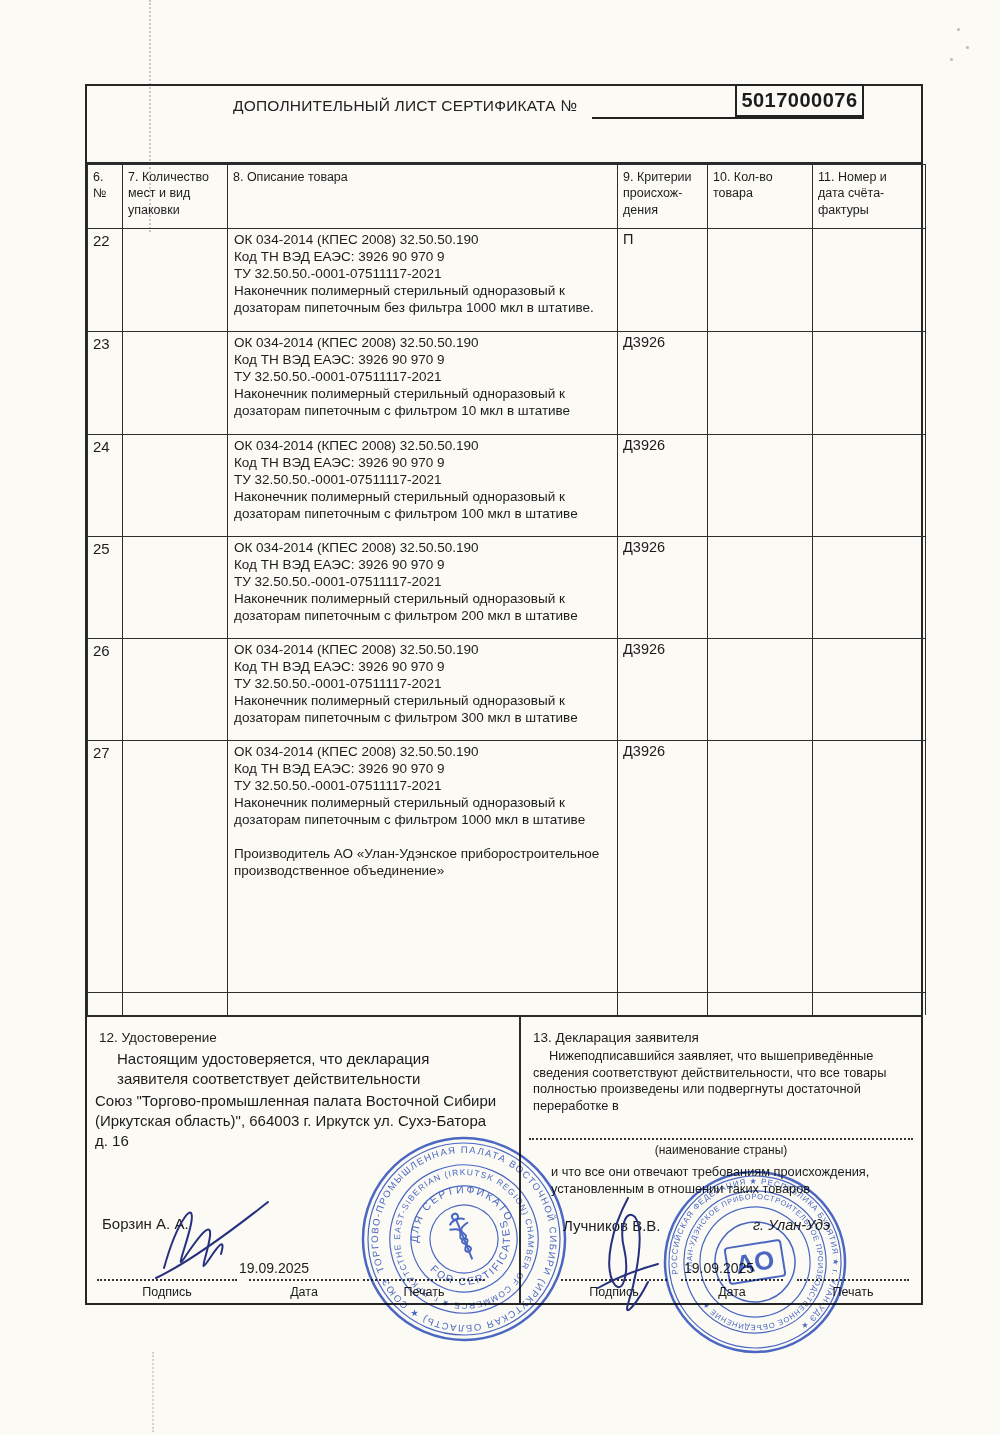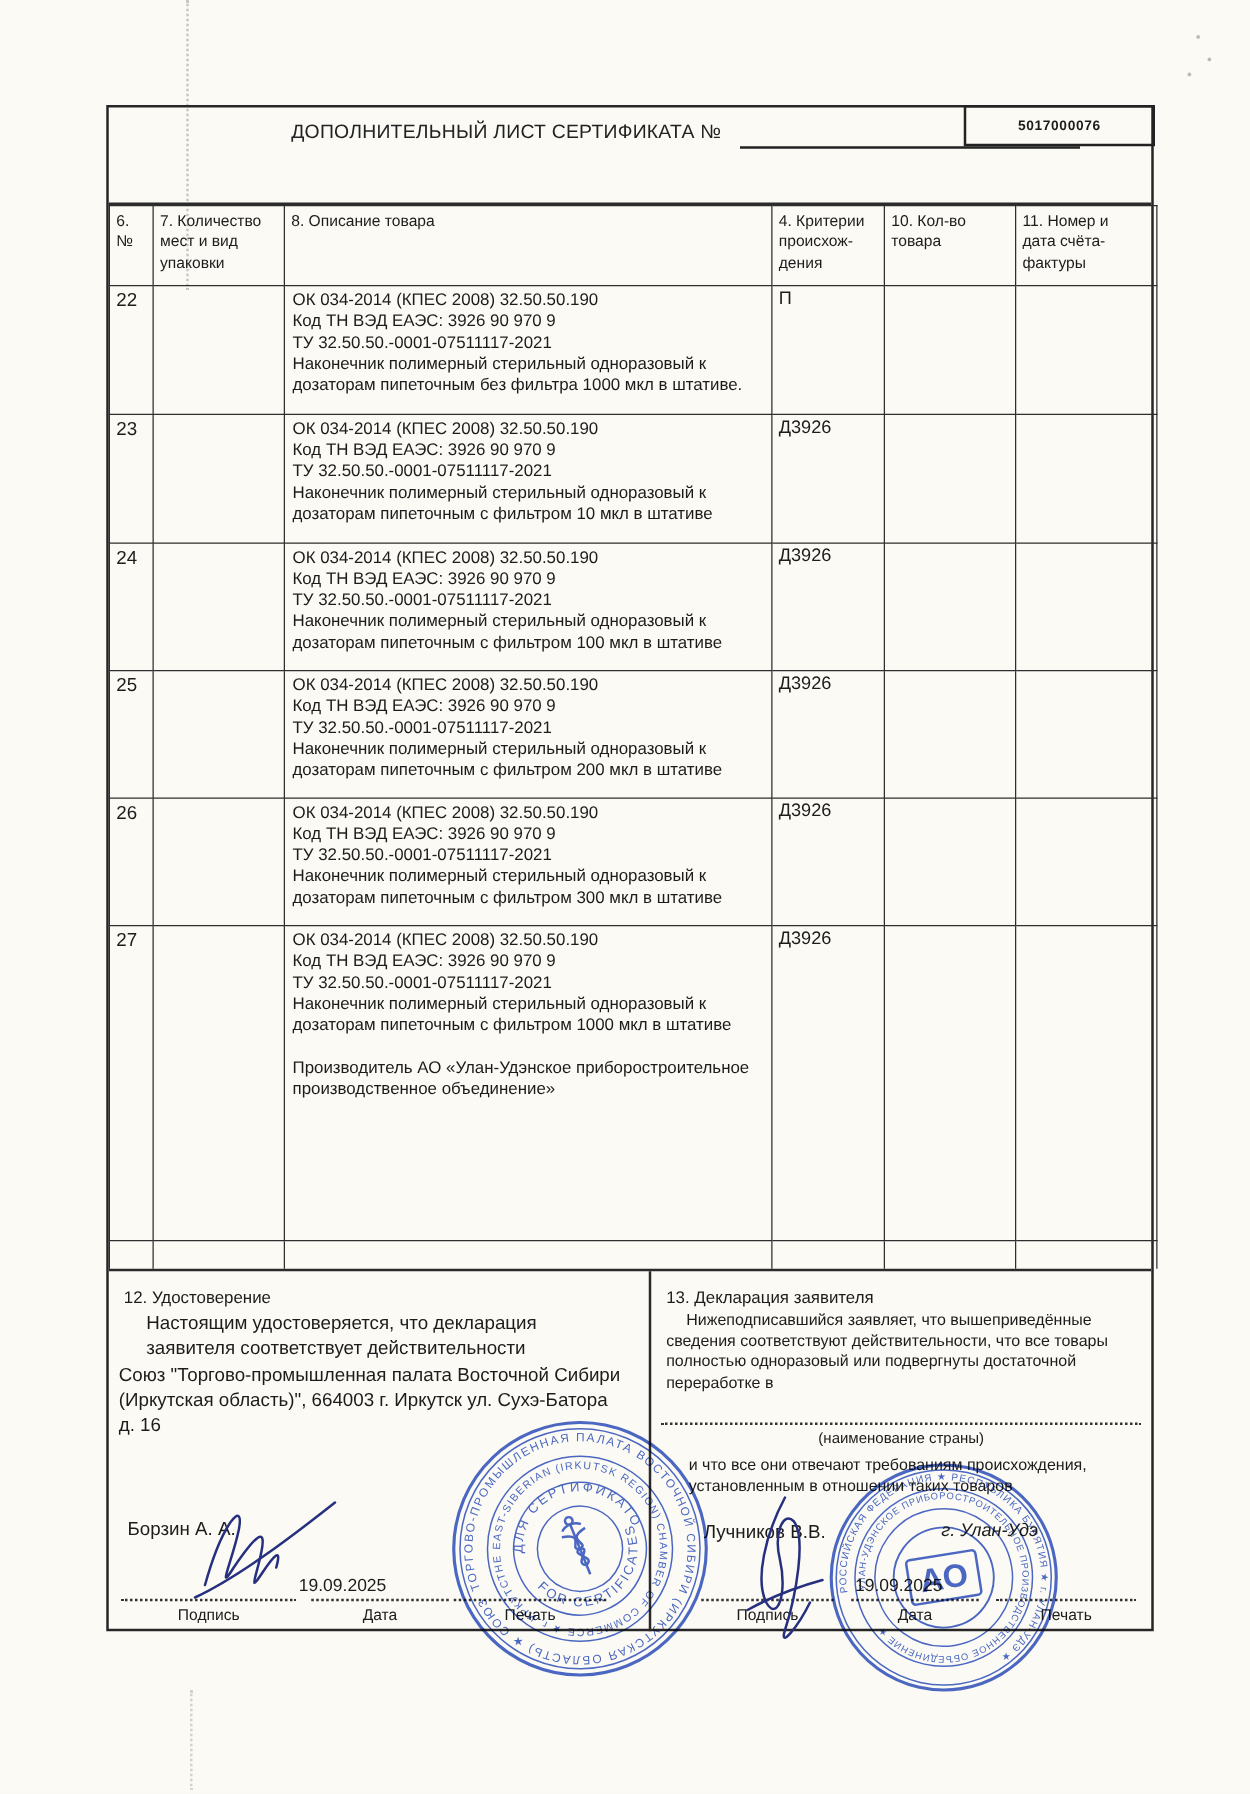--- a/index.html
+++ b/index.html
@@ -13,21 +13,21 @@
   .artifact-v2{position:absolute;left:152px;top:1352px;height:80px;border-left:2px dotted rgba(70,70,70,.22);}
   .artifact-dot{position:absolute;width:3px;height:3px;border-radius:50%;background:rgba(40,40,40,.30);}
 
   
   .frame{position:absolute;left:85px;top:84px;width:838px;height:1221px;border:2px solid #262626;background:transparent;}
 
   
   .doc-header{position:relative;height:78px;border-bottom:2px solid #2a2a2a;padding-left:38px;}
   .titles{position:absolute;left:146px;top:9px;font-size:15.5px;line-height:1.45;letter-spacing:.2px;color:#222;}
   .num-underline{position:absolute;left:505px;top:31px;width:272px;border-top:2px solid #222;}
-  .num-box{position:absolute;left:684px;top:-2px;width:153px;height:33px;border:2px solid #222;display:flex;align-items:center;justify-content:center;font-size:11px;font-weight:bold;letter-spacing:.5px;}
+  .num-box{position:absolute;left:648px;top:-2px;width:129px;height:33px;border:2px solid #222;display:flex;align-items:center;justify-content:center;font-size:20px;font-weight:bold;letter-spacing:.5px;}
 
   
   table.goods{width:838px;height:851px;border-collapse:collapse;table-layout:fixed;}
   table.goods col.c1{width:35px;}  table.goods col.c2{width:105px;}
   table.goods col.c3{width:390px;} table.goods col.c4{width:90px;}
   table.goods col.c5{width:105px;} table.goods col.c6{width:113px;}
   table.goods th, table.goods td{border:1px solid #2e2e2e;vertical-align:top;text-align:left;font-weight:normal;}
   table.goods th{font-size:12.5px;line-height:1.3;padding:4px 5px;white-space:pre-line;}
   tr.hdr{height:64px;}
   td.num{font-size:15px;padding:3px 2px 0 5px;}
@@ -106,21 +106,21 @@
           <col class="c5">
           <col class="c6">
         </colgroup>
       <tbody>
           <tr class="hdr">
         <th>6. №</th>
         <th>7. Количество
 мест и вид
 упаковки</th>
         <th>8. Описание товара</th>
-        <th>4. Критерии
+        <th>9. Критерии
 происхож-
 дения</th>
         <th>10. Кол-во
 товара</th>
         <th>11. Номер и
 дата счёта-
 фактуры</th>
       </tr>
       <tr class="r-a">
         <td class="num">22</td>
@@ -212,21 +212,21 @@
         <div class="dotline dl1"></div>
         <div class="dotline dl2"></div>
         <div class="dotline dl3"></div>
         <div class="sig-label lb1">Подпись</div>
         <div class="sig-label lb2">Дата</div>
         <div class="sig-label lb3">Печать</div>
       </div>
 
       <div class="sec sec13">
         <div class="sec-heading">13. Декларация заявителя</div>
-        <div class="sec-body">Нижеподписавшийся заявляет, что вышеприведённые сведения соответствуют действительности, что все товары полностью одноразовый или подвергнуты достаточной переработке в</div>
+        <div class="sec-body">Нижеподписавшийся заявляет, что вышеприведённые сведения соответствуют действительности, что все товары полностью произведены или подвергнуты достаточной переработке в</div>
         <div class="country-dots"></div>
         <div class="country-caption">(наименование страны)</div>
         <div class="sec-body2">и что все они отвечают требованиям происхождения, установленным в отношении таких товаров</div>
         <div class="signer">Лучников В.В.</div>
         <div class="city">г. Улан-Удэ</div>
         <div class="date-text">19.09.2025</div>
         <div class="dotline dl1"></div>
         <div class="dotline dl2"></div>
         <div class="dotline dl3"></div>
         <div class="sig-label lb1">Подпись</div>

